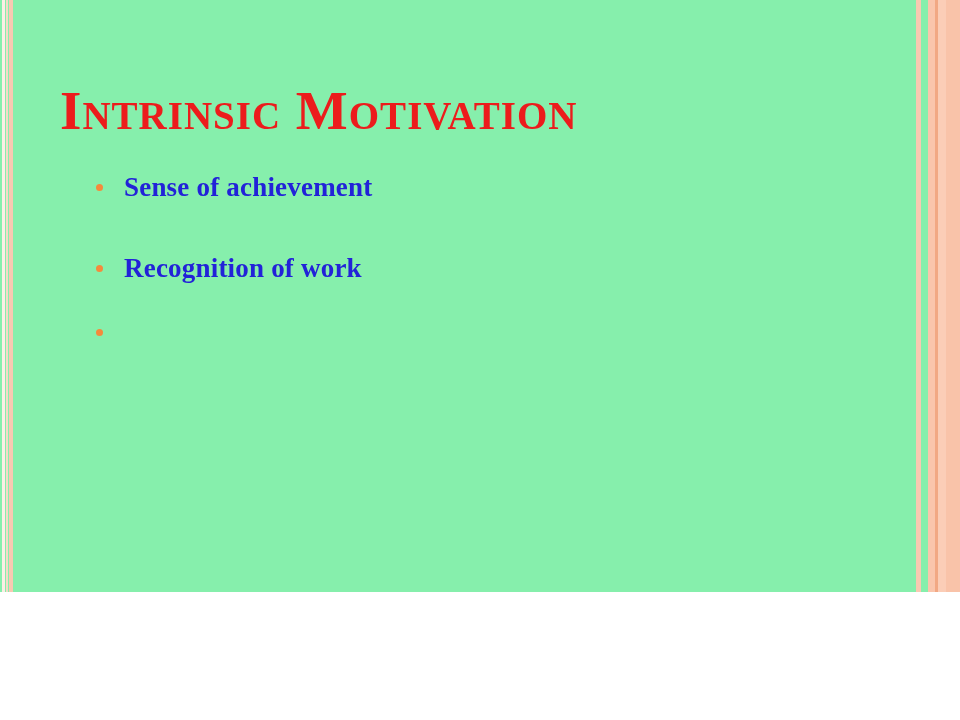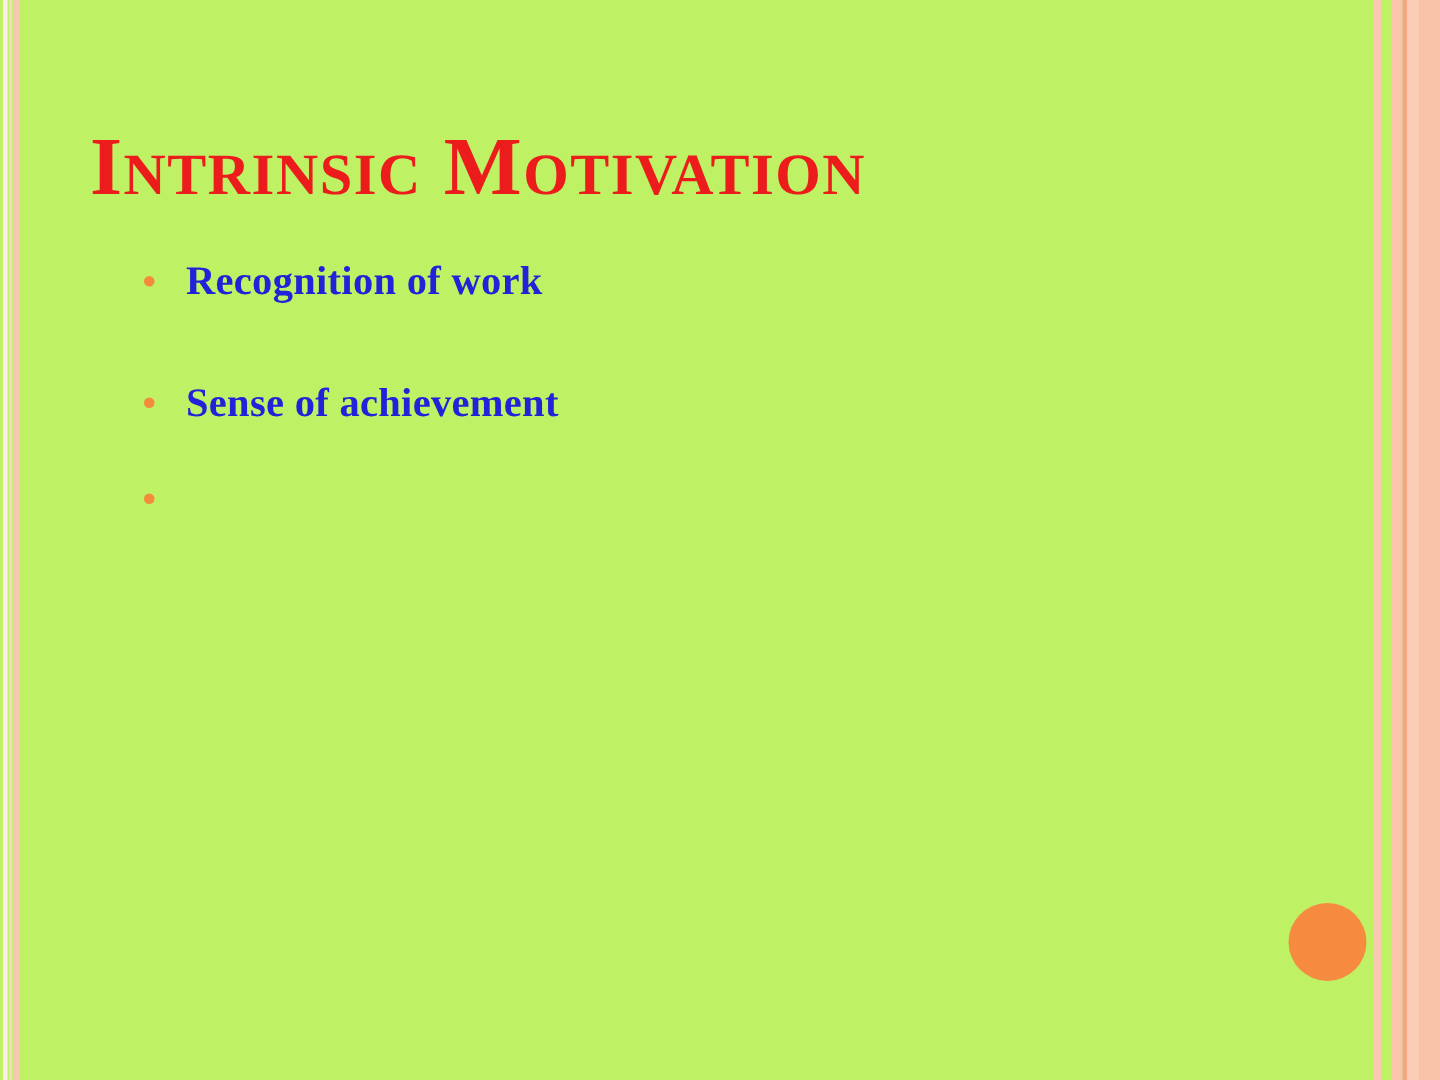--- a/index.html
+++ b/index.html
@@ -5,22 +5,22 @@
 <style>
   html, body {
     margin: 0;
     padding: 0;
     background: #ffffff;
   }
 
   #slide {
     position: relative;
     width: 960px;
-    height: 720px;
-    background: #bef264;
+    height: 592px;
+    background: #86efac;
     overflow: hidden;
     font-family: "Liberation Serif", "DejaVu Serif", serif;
   }
 
   
   .stripe {
     position: absolute;
     top: 0;
     height: 100%;
   }
@@ -144,25 +144,25 @@
   <div class="stripe stripe-right-band-a"></div>
   <div class="stripe stripe-right-line"></div>
   <div class="stripe stripe-right-band-b"></div>
   <div class="stripe stripe-right-band-c"></div>
 
   <h1 class="title">Intrinsic Motivation</h1>
 
   <ul class="bullet-list">
     <li class="bullet-item">
       <span class="bullet-marker"></span>
-      <span class="bullet-text">Recognition of work</span>
+      <span class="bullet-text">Sense of achievement</span>
     </li>
     <li class="bullet-item">
       <span class="bullet-marker"></span>
-      <span class="bullet-text">Sense of achievement</span>
+      <span class="bullet-text">Recognition of work</span>
     </li>
     <li class="bullet-item">
       <span class="bullet-marker"></span>
     </li>
   </ul>
 
   <div class="deco-circle"></div>
 
 </div>
 

